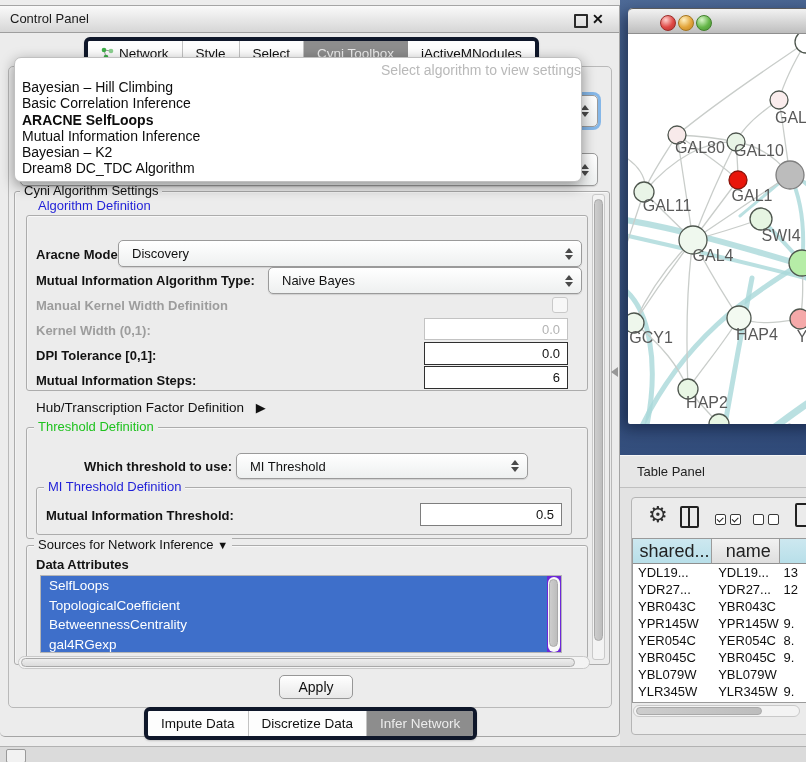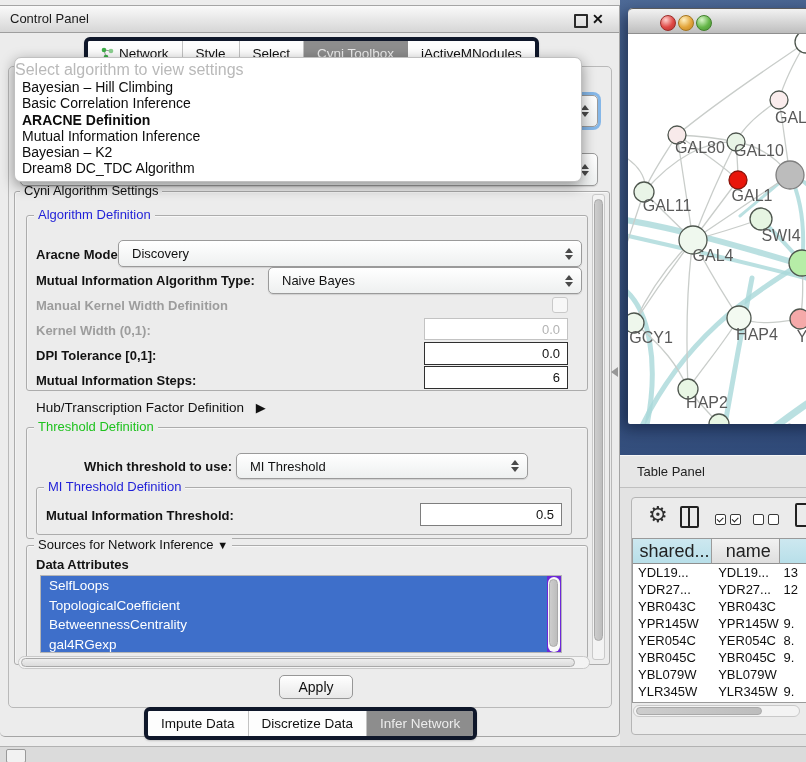--- a/index.html
+++ b/index.html
@@ -18,21 +18,21 @@
   .tabbar{display:flex;height:25px;border:4px solid #0f172a;border-radius:6px;overflow:hidden;
       background:#fdfdfd;box-shadow:0 1px 2px rgba(0,0,0,.18)}
   .tab{display:flex;align-items:center;padding:0 13px;font-size:13.5px;color:#111;background:#fdfdfd;
       border-right:1px solid #c3c3c3;white-space:nowrap}
   .tab:last-child{border-right:none}
   .tab.sel{background:var(--tab-selected-gray);color:#ececec;border-color:#8d8d8d}
   .nticon{display:inline-block;margin-right:5px;line-height:0}
   
   .popup{left:14px;top:51px;width:566px;background:#fff;border:1px solid #c0c0c0;border-radius:7px;
       box-shadow:0 4px 14px rgba(0,0,0,.4);padding:3px 0 4px 0;z-index:50}
-  .phint{text-align:left;color:#b9b9b9;font-size:16px;height:18px;line-height:18px}
+  .phint{text-align:right;color:#b9b9b9;font-size:14px;height:18px;line-height:18px}
   .pitem{font-size:14px;height:16.3px;line-height:16.3px;padding-left:7px;color:#0c0c0c;white-space:nowrap}
   .pitem.b{font-weight:bold}
   
   .frame{left:8px;top:60px;width:604px;height:642px;background:#ececec;border:1px solid #b9b9b9;
       border-radius:5px;box-sizing:border-box}
   .combo{background:linear-gradient(#ffffff,#eef0f0);border:1px solid #9a9a9a;border-radius:5px;
       font-size:13px;color:#111;display:flex;align-items:center;padding-left:13px;box-sizing:border-box;
       box-shadow:0 1px 1px rgba(0,0,0,.12)}
   .combo .arrows{position:absolute;right:8px;top:50%;transform:translateY(-50%);display:flex;
       flex-direction:column;gap:2px}
@@ -232,36 +232,36 @@
           <span class="aup"></span>
           <span class="adn"></span>
         </span>
     </div>
 
     <div class="abs popup">
       <div class="phint">Select algorithm to view settings</div>
       <div id="popup-items">
           <div class="pitem">Bayesian – Hill Climbing</div>
           <div class="pitem">Basic Correlation Inference</div>
-          <div class="pitem b">ARACNE Definition</div>
+          <div class="pitem b">ARACNE SelfLoops</div>
           <div class="pitem">Mutual Information Inference</div>
           <div class="pitem">Bayesian – K2</div>
           <div class="pitem">Dream8 DC_TDC Algorithm</div>
         </div>
     </div>
 
     <div class="abs groupbox" style="left:14px;top:185px;width:594px;height:472px"></div>
     <div class="abs gtitle" style="left:20px;top:178px">Cyni Algorithm Settings</div>
 
     <div class="abs sbtrack" style="left:592px;top:188px;width:13px;height:466px;border-radius:3px">
       <div class="sbthumb" style="position:absolute;left:1px;top:4px;width:9px;height:442px"></div>
     </div>
 
     <div class="abs groupbox" style="left:26px;top:209px;width:560px;height:174px"></div>
-    <div class="abs gtitle blue" style="left:34px;top:202px">Algorithm Definition</div>
+    <div class="abs gtitle blue" style="left:34px;top:193px">Algorithm Definition</div>
 
     <div class="abs lbl" style="left:36px;top:241px">Aracne Mode:</div>
     <div class="abs combo" style="left:118px;top:234px;width:464px;height:27px">
       <span>Discovery</span>
       <span class="arrows">
           <span class="aup"></span>
           <span class="adn"></span>
         </span>
     </div>
 

